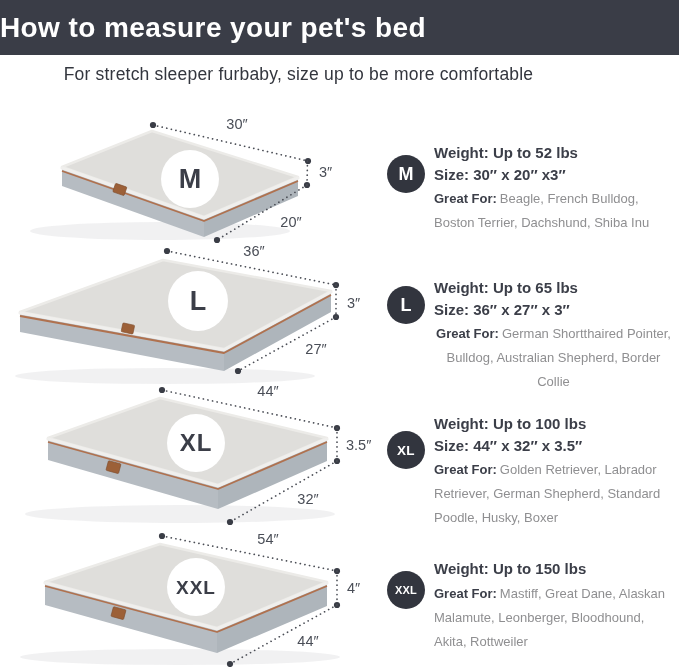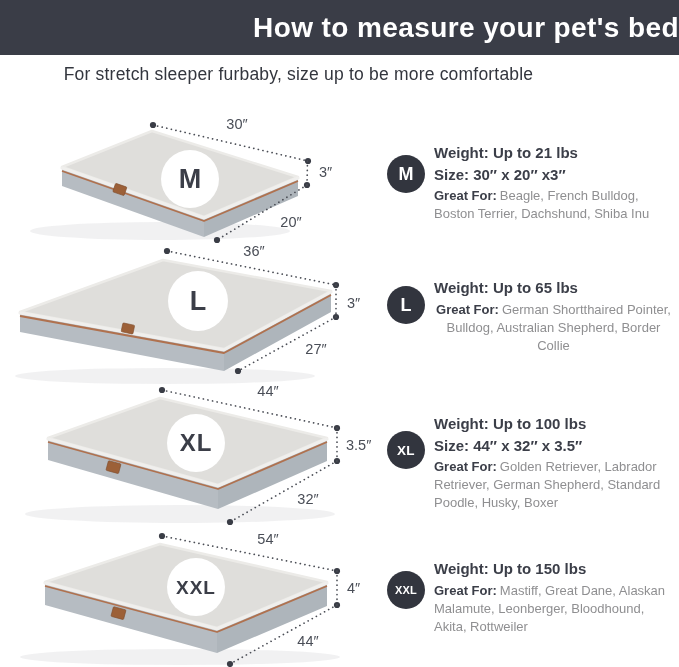--- a/index.html
+++ b/index.html
@@ -1,21 +1,21 @@
 <!DOCTYPE html>
 <html><head>
 <meta charset="utf-8">
 <style>
   html,body{margin:0;padding:0;background:#ffffff;}
   body{font-family:"Liberation Sans", sans-serif;}
   .canvas{position:relative;width:679px;height:667px;background:#ffffff;overflow:hidden;}
 
   
   .header{position:absolute;top:0;left:0;width:679px;height:55px;background:#3a3d47;
-          display:flex;align-items:center;justify-content:flex-end;}
+          display:flex;align-items:center;justify-content:flex-start;}
   .header h1{margin:0;color:#ffffff;font-size:28px;font-weight:bold;letter-spacing:.4px;}
   .subtitle{position:absolute;top:64px;left:0;width:597px;text-align:center;
             color:#33363e;font-size:17.5px;letter-spacing:.2px;}
 
   
   .row-illus{position:absolute;left:0;width:380px;}
   .bedtop{fill:#dfdedb;stroke:#ecebe8;stroke-width:2.5;stroke-linejoin:round;}
   .sideL{fill:#b6bcc2;}
   .sideR{fill:#aeb5bb;}
   .rim{stroke:#f0efed;stroke-width:3;fill:none;stroke-linejoin:round;stroke-linecap:round;}
@@ -32,21 +32,21 @@
 
   
   .info{position:absolute;left:387px;width:286px;display:flex;align-items:flex-start;}
   .badge{width:38px;height:38px;border-radius:50%;background:#32353e;color:#ffffff;
          display:flex;align-items:center;justify-content:center;font-weight:bold;flex:0 0 38px;}
   .badge.b-m,.badge.b-l{font-size:18px;}
   .badge.b-xl{font-size:13.5px;letter-spacing:.3px;}
   .badge.b-xxl{font-size:11px;letter-spacing:.2px;}
   .info .text{margin-left:9px;}
   .specline{font-size:15px;font-weight:bold;color:#3b3e48;line-height:21.5px;white-space:nowrap;}
-  .greatfor{font-size:13px;line-height:18px;color:#8f8f91;margin-top:2px;}
+  .greatfor{font-size:13px;line-height:24px;color:#8f8f91;margin-top:2px;}
   .gf-label{font-weight:bold;color:#3b3e48;margin-right:3px;}
 </style>
 </head>
 <body>
 
 <div class="canvas">
 
   <div class="header">
     <h1>How to measure your pet's bed</h1>
   </div>
@@ -136,32 +136,33 @@
     <circle class="dot" cx="337" cy="73" r="3.1"></circle>
     <text class="dimlabel" x="347" y="61">4″</text>
     <line class="dim" x1="337" y1="73" x2="230" y2="132"></line>
     <circle class="dot" cx="230" cy="132" r="3.1"></circle>
     <text class="dimlabel mid" x="308" y="114">44″</text>
   </svg>
 
   <div class="info" style="top:142px;">
     <div class="badge b-m" style="margin-top:13px;">M</div>
     <div class="text">
-      <div class="specline">Weight: Up to 21 lbs</div>
+      <div class="specline">Weight: Up to 52 lbs</div>
       <div class="specline">Size: 30″ x 20″ x3″</div>
       <p class="greatfor" style="margin:2px 0 0 0;">
         <span class="gf-label">Great For:</span><span>Beagle, French Bulldog, Boston Terrier, Dachshund, Shiba Inu</span>
       </p>
     </div>
   </div>
 
   <div class="info" style="top:277px;">
     <div class="badge b-l" style="margin-top:9px;">L</div>
     <div class="text">
       <div class="specline">Weight: Up to 65 lbs</div>
+      <div class="specline">Size: 36″ x 27″ x 3″</div>
       <p class="greatfor" style="margin:2px 0 0 0;text-align:center;">
         <span class="gf-label">Great For:</span><span>German Shortthaired Pointer, Bulldog, Australian Shepherd, Border Collie</span>
       </p>
     </div>
   </div>
 
   <div class="info" style="top:413px;">
     <div class="badge b-xl" style="margin-top:18px;">XL</div>
     <div class="text">
       <div class="specline">Weight: Up to 100 lbs</div>

